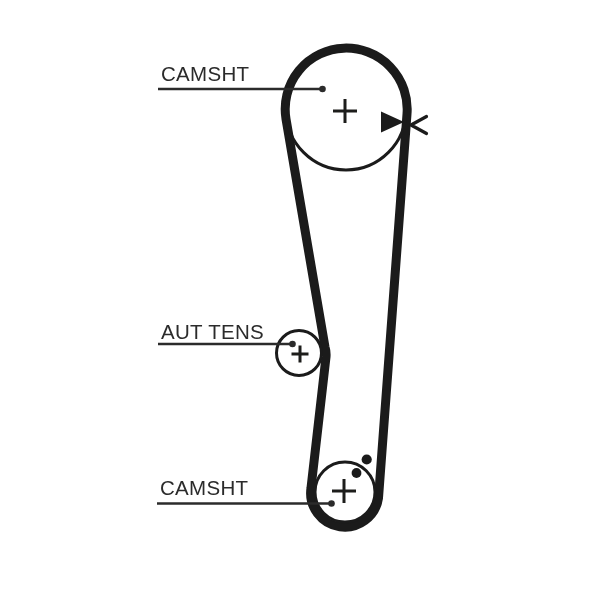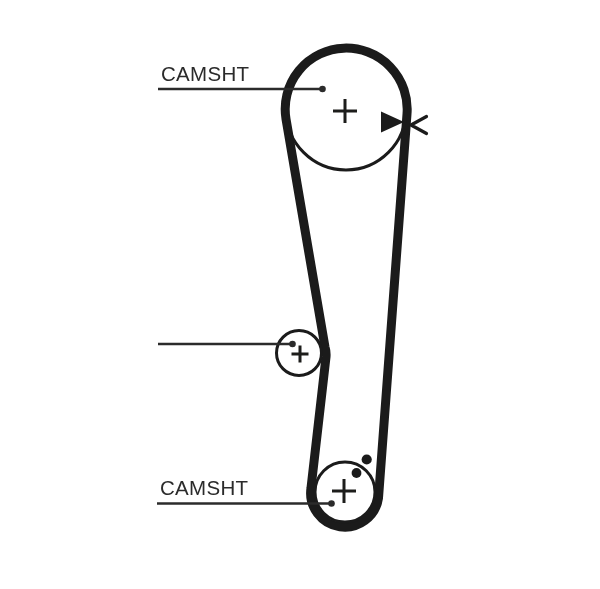--- a/index.html
+++ b/index.html
@@ -66,15 +66,16 @@
     </g>
 
     <polygon class="arrow-tri" points="381,111.5 381,132.5 404,122"></polygon>
     <path class="chevron" d="M 426.5 116.5 L 411 125 L 426.5 133.5"></path>
 
     <circle class="mark-dot" cx="366.7" cy="459.5" r="5.1"></circle>
     <circle class="mark-dot" cx="356.5" cy="473" r="4.9"></circle>
   </svg>
 
   <div class="pulley-label" style="left:161px; top:64px;">CAMSHT</div>
+  <div class="pulley-label" style="left:161px; top:322px;">AUT TENS</div>
   <div class="pulley-label" style="left:160px; top:478px;">CAMSHT</div>
 
 </div>
 
 </body></html>

